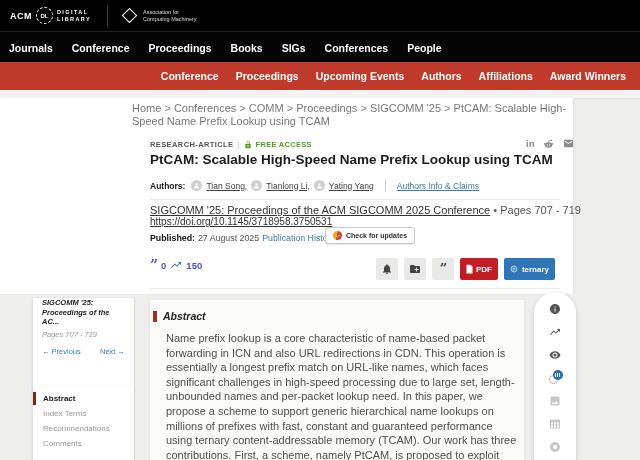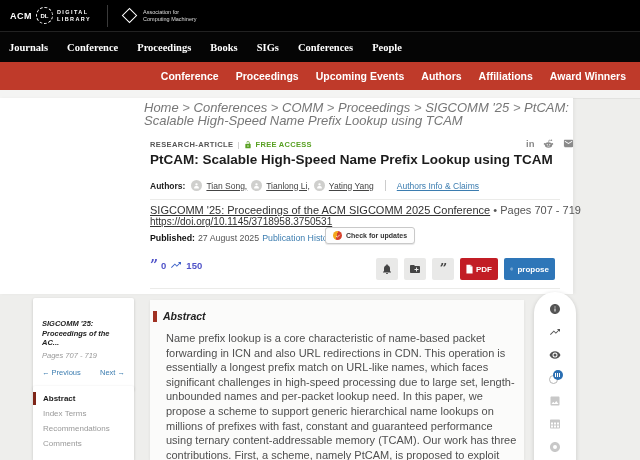--- a/index.html
+++ b/index.html
@@ -15,31 +15,31 @@
   .acm-txt{color:#fff;font-weight:bold;font-size:9px;letter-spacing:.5px;}
   .dl-gear{width:15px;height:15px;border:1.5px dashed #fff;border-radius:50%;display:flex;align-items:center;justify-content:center;
            color:#fff;font-size:6px;font-weight:bold;margin:0 4px;}
   .dl-lines{display:flex;flex-direction:column;color:#fff;font-size:5.5px;font-weight:bold;letter-spacing:1.4px;line-height:7px;}
   .logo-sep{width:1px;height:22px;background:#3a3a3a;margin:0 14px 0 16px;}
   .assoc{display:flex;align-items:center;}
   .diamond{width:9px;height:9px;border:1.5px solid #fff;transform:rotate(45deg);margin:0 8px 0 2px;}
   .assoc-lines{display:flex;flex-direction:column;color:#ddd;font-size:5.5px;line-height:6.5px;}
   .nav-row{position:absolute;top:31px;left:0;right:0;height:31px;background:#050505;border-top:1px solid #222;
            display:flex;align-items:center;gap:19px;padding-left:9px;}
-  .nav-link{color:#fff;font-size:10.5px;font-weight:bold;font-family:Liberation Serif, serif;}
+  .nav-link{color:#fff;font-size:10.5px;font-weight:bold;}
 
   
   .redbar{position:absolute;top:62px;left:0;width:640px;height:28px;background:#bf3a2a;box-sizing:border-box;
           display:flex;align-items:center;justify-content:flex-end;gap:17px;padding-right:14px;}
   .red-link{color:#fff;font-size:10.5px;font-weight:bold;}
   .strip{position:absolute;top:90px;left:0;width:640px;height:8px;background:#f4f4f3;border-bottom:1px solid #e2e2e0;}
 
   
   .header-white{position:absolute;top:98px;left:0;width:573px;height:196px;background:#fff;box-shadow:2px 0 3px rgba(0,0,0,.04);}
-  .breadcrumb{position:absolute;left:144px;top:102px;width:445px;font-style:italic;font-size:13px;color:#777;line-height:12.5px;}
+  .breadcrumb{position:absolute;left:132px;top:102px;width:445px;font-size:11px;color:#777;line-height:12.5px;}
   .crumb{color:#777;}
   .crumb + .crumb::before{content:" > ";color:#888;}
   .type-row{position:absolute;left:150px;top:140px;display:flex;align-items:center;gap:4px;}
   .type-label{font-size:7.5px;font-weight:bold;color:#555;letter-spacing:.4px;}
   .pipe{color:#bbb;font-size:8px;}
   .lock-ic svg{width:8px;height:8px;fill:#58a022;}
   .free{font-size:7.5px;font-weight:bold;color:#58a022;letter-spacing:.3px;}
   .share-row{position:absolute;left:510px;top:138px;display:flex;gap:9px;align-items:center;color:#8a8a8a;margin-left:16px;}
   .li-ic{font-weight:bold;font-size:9.5px;color:#8a8a8a;}
   .share-row svg{width:11px;height:11px;fill:#8a8a8a;}
@@ -79,21 +79,21 @@
            font-family:"Liberation Sans",sans-serif;}
   .pdf-btn svg{width:8px;height:10px;}
   .ereader-btn{position:absolute;left:504px;top:258px;width:51px;height:22px;background:#2e76b8;border:0;border-radius:2px;
            color:#fff;display:flex;align-items:center;justify-content:center;gap:4px;font-size:8px;font-weight:bold;cursor:pointer;
            font-family:"Liberation Sans",sans-serif;}
   .ereader-btn svg{width:10px;height:10px;stroke:#fff;stroke-width:2;fill:none;}
   .hr2{position:absolute;left:150px;top:288px;width:410px;height:1px;background:#ebebe9;}
 
   
   .side-card{position:absolute;left:33px;top:298px;width:101px;height:92px;background:#fff;border-radius:2px;
-             box-shadow:0 1px 3px rgba(0,0,0,.18);padding:21px 9px;box-sizing:border-box;}
+             box-shadow:0 1px 3px rgba(0,0,0,.18);padding:0 9px;box-sizing:border-box;}
   .sc-venue{font-size:7.5px;font-weight:bold;font-style:italic;color:#222;line-height:9.5px;}
   .sc-paper{font-size:7.5px;font-style:italic;color:#333;line-height:9.5px;margin-top:2px;}
   .sc-pages{font-size:7.5px;font-style:italic;color:#999;margin-top:3px;}
   .sc-nav{display:flex;justify-content:space-between;margin-top:8px;font-size:7.5px;}
   .sc-link{color:#3c7db0;}
   .side-nav{position:absolute;left:33px;top:386px;width:101px;height:74px;background:#fff;border-radius:2px 2px 0 0;
             box-shadow:0 1px 3px rgba(0,0,0,.18);padding-top:5px;box-sizing:border-box;}
   .sn-item{position:relative;font-size:8px;color:#999;padding:3px 10px;line-height:9px;cursor:pointer;}
   .sn-item.active{color:#1a1a1a;font-weight:bold;}
   .sn-item.active::before{content:"";position:absolute;left:0;top:1px;bottom:1px;width:3px;background:#7e2518;}
@@ -284,21 +284,21 @@
         <path d="M1 0h9l5 5v15H1z" fill="#fff"></path>
         <path d="M10 0v5h5z" fill="#e9b5b7"></path>
       </svg>
     <span>PDF</span>
   </button>
   <button class="ereader-btn">
     <svg viewBox="0 0 24 24">
         <circle cx="12" cy="12" r="9"></circle>
         <path d="M8 9h8M8 12.5h8M8 16h5"></path>
       </svg>
-    <span>propose</span>
+    <span>ternary</span>
   </button>
   <div class="hr2"></div>
 
   <div class="side-card">
     <div class="sc-venue">SIGCOMM '25: Proceedings of the AC...</div>
     <div class="sc-pages">Pages 707 - 719</div>
     <div class="sc-nav">
       <a class="sc-link"><span>←</span> <span>Previous</span></a>
       <a class="sc-link"><span>Next</span> <span>→</span></a>
     </div>

